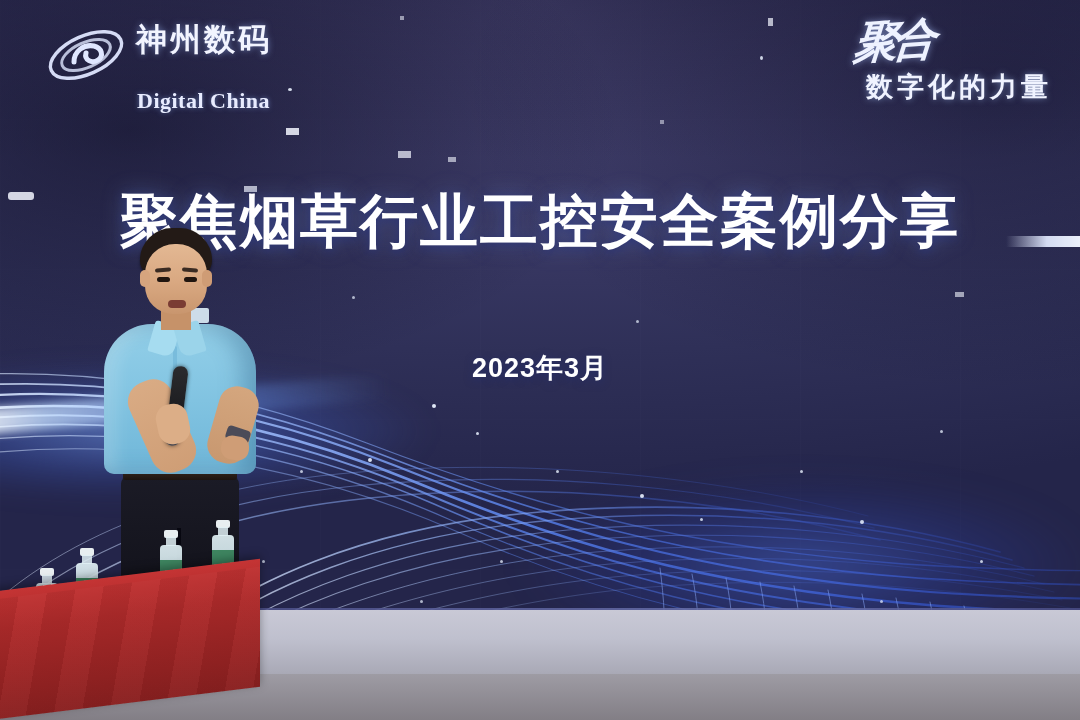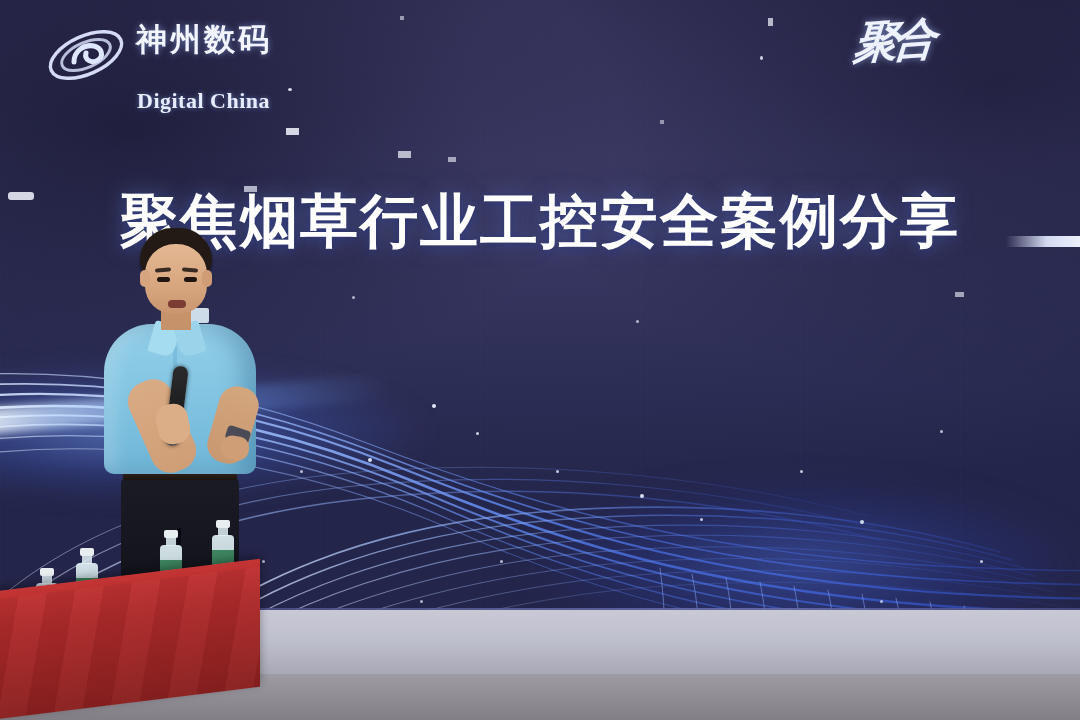--- a/index.html
+++ b/index.html
@@ -373,23 +373,25 @@
           <ellipse cx="42" cy="29" rx="26" ry="12.5" transform="rotate(-24 42 29)" stroke-width="3" opacity=".8"></ellipse>
           <path d="M30,36 C30,25 40,18 50,20 C58,22 60,30 54,34 C48,38 40,34 42,27" stroke-width="5" stroke-linejoin="round" opacity="1"></path>
         </g>
       </svg>
       <div class="dc-cn">神州数码</div>
       <div class="dc-en">Digital China</div>
     </div>
 
     <div class="juhe">
       <div class="juhe-cal">聚合</div>
+      <div class="juhe-sub">数字化的力量</div>
     </div>
 
     <div class="slide-title">聚焦烟草行业工控安全案例分享</div>
+    <div class="slide-date">2023年3月</div>
   </div>
 
   <div class="floor-edge"></div>
   <div class="floor">
     <div class="floor-front"></div>
   </div>
 
   <div class="speaker">
     <div class="sp-pants"></div>
     <div class="sp-legsplit"></div>

